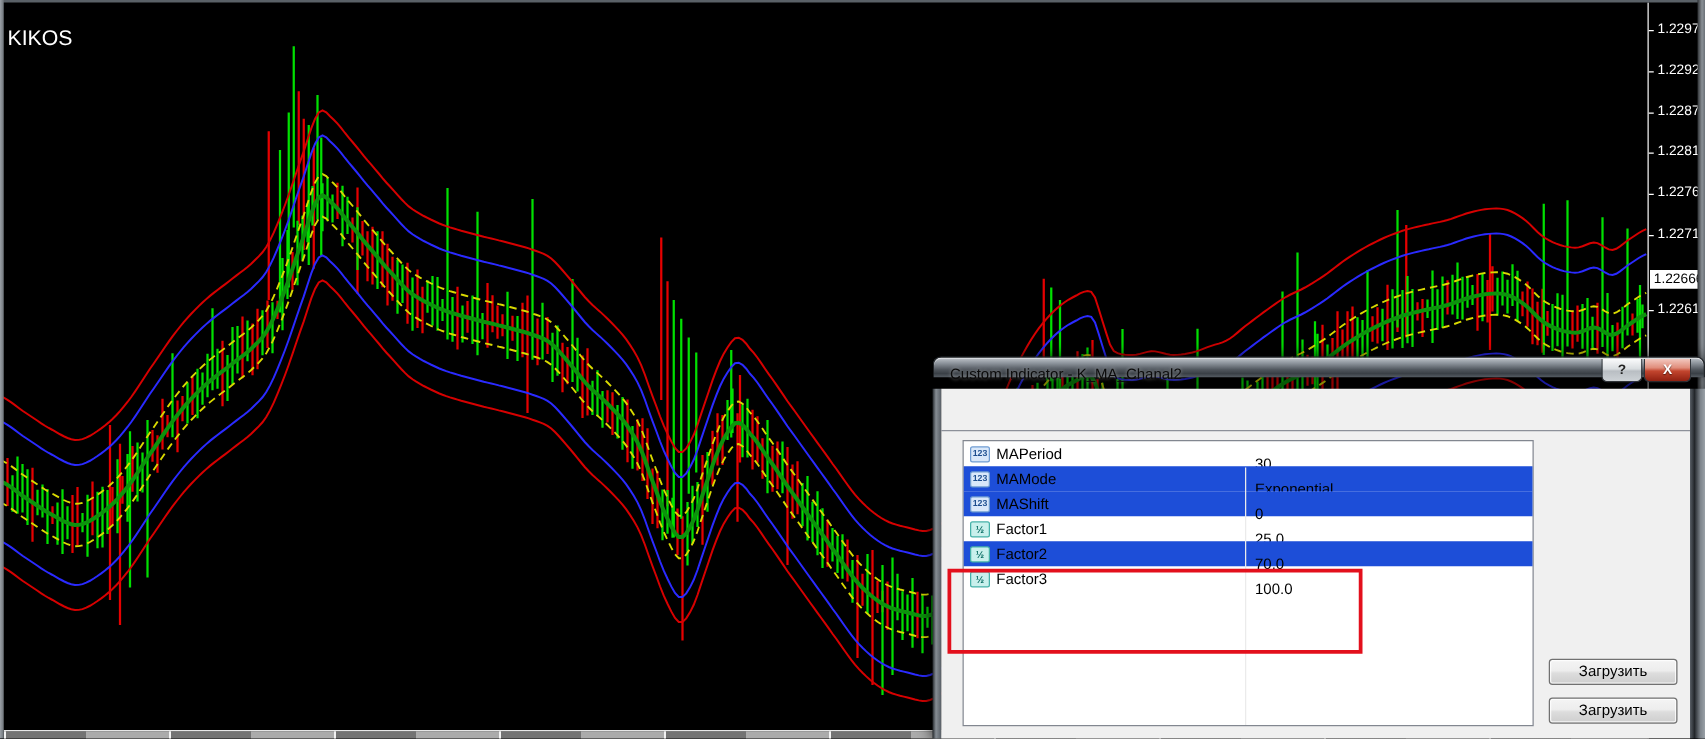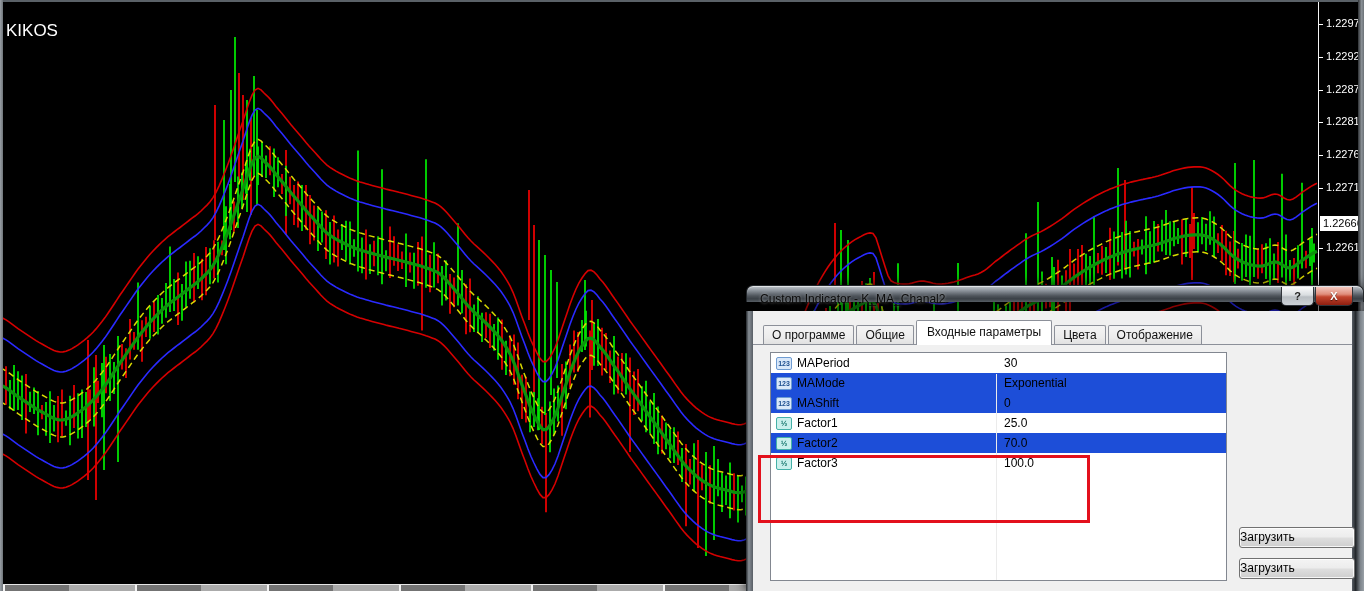--- a/index.html
+++ b/index.html
@@ -60,27 +60,27 @@
   .hdr-cell{position:absolute;top:0;height:21px;line-height:21px;font-size:12px;color:#1a1a1a;}
   #hdr-col-divider{position:absolute;left:225px;top:2px;width:1px;height:17px;background:#d0d0d0;}
   #col-divider{position:absolute;left:225px;top:21px;width:1px;height:206px;background:#ebebeb;}
   .param-row{position:relative;height:20px;line-height:20px;font-size:12px;color:#000;}
   .param-row.alt{background:#1d4ed8;}
   .row-icon{position:absolute;left:5px;top:4px;width:14px;height:11px;border-radius:2px;
     font-size:7px;font-weight:bold;text-align:center;line-height:11px;}
   .row-icon.int{background:#d9e8fa;border:1px solid #6f9cd2;color:#1d4e8f;}
   .row-icon.dbl{background:#c9f0ec;border:1px solid #45b1a8;color:#0b6e65;font-size:8px;}
   .row-name{position:absolute;left:26px;top:0;}
-  .row-value{position:absolute;left:233px;top:0;}
+  .row-value{position:absolute;left:233px;top:8px;}
   
   #factor-highlight{position:absolute;left:5px;top:144px;width:326px;height:62px;
     border:3px solid #e3101c;z-index:6;}
   
-  .dlg-button{position:absolute;left:486px;width:116px;height:21px;box-sizing:border-box;
-    border:1px solid #717171;border-radius:3px;font-size:12px;text-align:left;line-height:19px;color:#000;
+  .dlg-button{position:absolute;left:486px;width:103px;height:21px;box-sizing:border-box;
+    border:1px solid #717171;border-radius:3px;font-size:12px;text-align:center;line-height:19px;color:#000;
     background:linear-gradient(180deg,#f4f4f4,#ededed 45%,#dddddd 55%,#cecece);
     box-shadow:inset 0 0 0 1px rgba(255,255,255,.8);}
   #load-button{top:216px;}
   #save-button{top:247px;}
 </style>
 </head>
 <body>
 
 <div id="root">
 
@@ -123,27 +123,20 @@
 
   <div id="dialog">
     <div id="dlg-titlebar">
       <div id="dlg-title">Custom Indicator - K_MA_Chanal2</div>
       <div id="help-button" class="cap-btn">?</div>
       <div id="close-button" class="cap-btn">X</div>
     </div>
     <div id="dlg-frame-left"></div>
     <div id="dlg-frame-right"></div>
     <div id="dlg-client">
-      <div id="tabs">
-          <div class="tab">О программе</div>
-          <div class="tab">Общие</div>
-          <div class="tab active">Входные параметры</div>
-          <div class="tab">Цвета</div>
-          <div class="tab">Отображение</div>
-        </div>
       <div id="tab-baseline"></div>
       <div id="param-table">
         <div id="param-rows">
             <div class="param-row">
               <span class="row-icon int">123</span>
               <span class="row-name">MAPeriod</span>
               <span class="row-value">30</span>
             </div>
             <div class="param-row alt">
               <span class="row-icon int">123</span>

